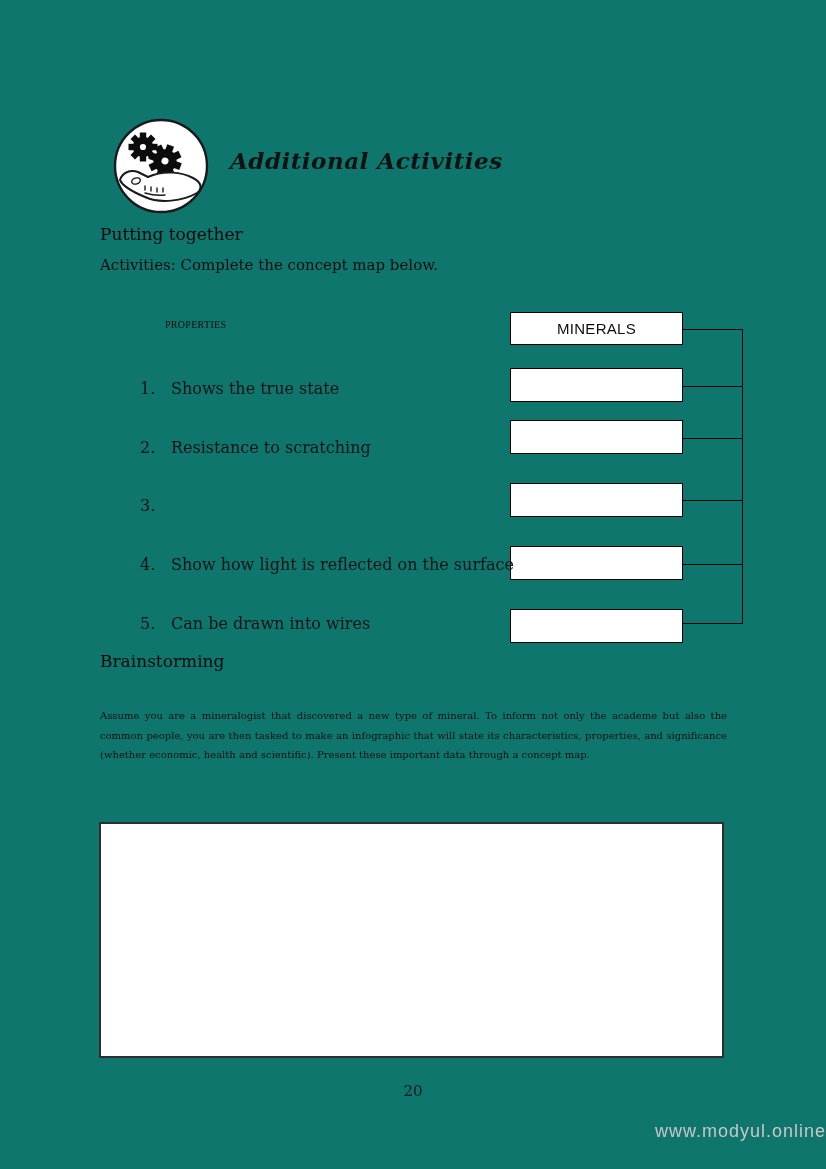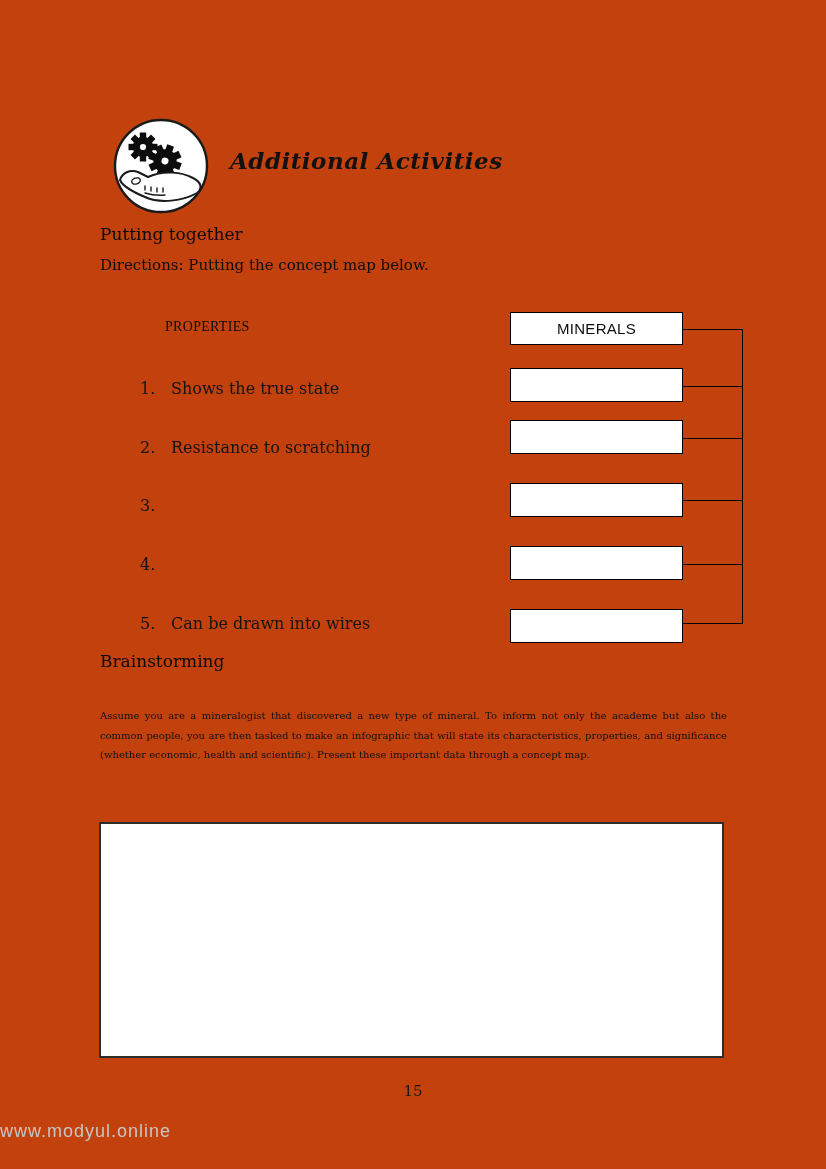--- a/index.html
+++ b/index.html
@@ -1,21 +1,21 @@
 <!DOCTYPE html>
 <html><head>
 <meta charset="utf-8">
 <style>
   * { margin: 0; padding: 0; box-sizing: border-box; }
   html, body { background: #ffffff; }
   .page {
     position: relative;
     width: 826px;
     height: 1169px;
-    background: #c2410c;
+    background: #0f766e;
     font-family: "DejaVu Serif", serif;
     color: #0d0d0d;
     overflow: hidden;
   }
   .abs { position: absolute; }
 
   
   .icon-wrap { left: 112px; top: 117px; width: 98px; height: 98px; }
   .page-title {
     left: 230px; top: 147px;
@@ -27,21 +27,21 @@
   .h2 { font-size: 17px; font-weight: normal; color: #0a0a0a; }
   .h-putting { left: 100px; top: 224px; }
   .h-brain   { left: 100px; top: 651px; }
 
   .directions { left: 100px; top: 256px; font-size: 15px; }
 
   
   .cm-left-label {
     left: 165px; top: 319px;
     font-family: "Liberation Serif", serif;
-    font-size: 14px; letter-spacing: 0.3px;
+    font-size: 10px; letter-spacing: 0.3px;
   }
   .cm-root-box {
     left: 510px; top: 312px; width: 173px; height: 33px;
     border: 1px solid #000; background: #fff;
     display: flex; align-items: center; justify-content: center;
     font-family: Liberation Sans, sans-serif; font-size: 15px;
     letter-spacing: 0.3px;
   }
   .cm-box {
     left: 510px; width: 173px; height: 34px;
@@ -84,21 +84,21 @@
     left: 99px; top: 822px; width: 625px; height: 236px;
     border: 2px solid #2e2e2e; background: #fff;
   }
 
   .page-number {
     left: 0; top: 1082px; width: 826px;
     text-align: center; font-size: 15px; color: #1a1a1a;
   }
   .watermark {
     left: 0; top: 1121px; width: 826px;
-    text-align: left;
+    text-align: right;
     font-family: "Liberation Sans", sans-serif;
     font-size: 18px; letter-spacing: 1px;
     color: #c7c7c7;
   }
 </style>
 </head>
 <body>
 
 <div class="page">
 
@@ -143,21 +143,21 @@
         <ellipse cx="24" cy="64" rx="4.4" ry="3" transform="rotate(-18 24 64)"></ellipse>
         <path d="M33,69 l0,4 M39,70 l0,4 M45,71 l0,4 M51,71 l0,4"></path>
         <path d="M33,76 q10,3 20,2"></path>
       </g>
     </svg>
   </div>
 
   <div class="abs page-title">Additional Activities</div>
 
   <div class="abs h2 h-putting">Putting together</div>
-  <div class="abs directions">Directions: Putting the concept map below.</div>
+  <div class="abs directions">Activities: Complete the concept map below.</div>
 
   <div class="abs cm-left-label">PROPERTIES</div>
 
   <div class="abs cm-root-box">
     <span>MINERALS</span>
   </div>
 
   <div class="abs cm-box cm-box-1"></div>
   <div class="abs cm-box cm-box-2"></div>
   <div class="abs cm-box cm-box-3"></div>
@@ -178,27 +178,28 @@
   </div>
   <div class="abs cm-item cm-item-2">
     <span class="num">2.</span>
     <span>Resistance to scratching</span>
   </div>
   <div class="abs cm-item cm-item-3">
     <span class="num">3.</span>
   </div>
   <div class="abs cm-item cm-item-4">
     <span class="num">4.</span>
+    <span>Show how light is reflected on the surface</span>
   </div>
   <div class="abs cm-item cm-item-5">
     <span class="num">5.</span>
     <span>Can be drawn into wires</span>
   </div>
 
   <div class="abs h2 h-brain">Brainstorming</div>
   <div class="abs brain-par">Assume you are a mineralogist that discovered a new type of mineral. To inform not only the academe but also the common people, you are then tasked to make an infographic that will state its characteristics, properties, and significance (whether economic, health and scientific). Present these important data through a concept map.</div>
 
   <div class="abs big-answer-box"></div>
 
-  <div class="abs page-number">15</div>
+  <div class="abs page-number">20</div>
   <div class="abs watermark">www.modyul.online</div>
 
 </div>
 
 </body></html>

